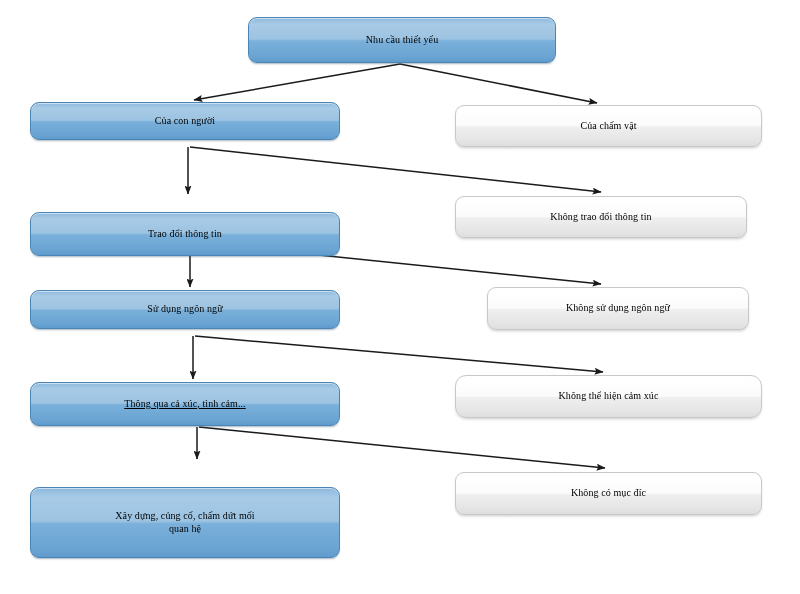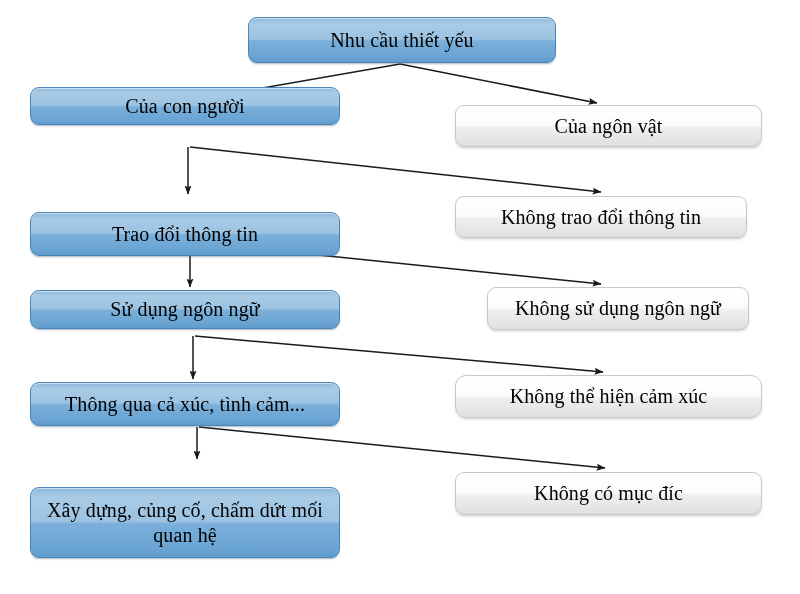--- a/index.html
+++ b/index.html
@@ -28,21 +28,21 @@
     pointer-events: none;
   }
   .node {
     position: absolute;
     box-sizing: border-box;
     display: flex;
     align-items: center;
     justify-content: center;
     text-align: center;
     border-radius: 9px;
-    font-size: 20px;
+    font-size: 10px;
     line-height: 1.25;
     color: #000000;
     letter-spacing: 0.1px;
     padding: 18px 10px;
   }
   .node.blue {
     background: linear-gradient(to bottom,
         #8cb8dd 0%,
         #a8cbe6 14%,
         #9cc3e2 48%,
@@ -92,38 +92,38 @@
         <line x1="195" y1="336" x2="603" y2="372" marker-end="url(#arrowhead)"></line>
         <line x1="197" y1="427" x2="197" y2="459" marker-end="url(#arrowhead)"></line>
         <line x1="199" y1="427" x2="605" y2="468" marker-end="url(#arrowhead)"></line>
       </g>
   </svg>
 
   <div id="nodes-layer">
       <div class="node blue" style="left: 248px; top: 17px; width: 308px; height: 46px;">
         <span class="node-label">Nhu cầu thiết yếu</span>
       </div>
-      <div class="node blue" style="left: 30px; top: 87px; width: 310px; height: 33px; align-items: center;">
+      <div class="node blue" style="left: 30px; top: 102px; width: 310px; height: 33px; align-items: center;">
         <span class="node-label">Của con người</span>
       </div>
       <div class="node blue" style="left: 30px; top: 212px; width: 310px; height: 44px;">
         <span class="node-label">Trao đổi thông tin</span>
       </div>
       <div class="node blue" style="left: 30px; top: 290px; width: 310px; height: 39px;">
         <span class="node-label">Sử dụng ngôn ngữ</span>
       </div>
-      <div class="node blue" style="left: 30px; top: 382px; width: 310px; height: 44px;">
+      <div class="node blue" style="left: 30px; top: 382px; width: 310px; height: 44px; text-decoration: underline;">
         <span class="node-label">Thông qua cả xúc, tình cảm...</span>
       </div>
       <div class="node blue" style="left: 30px; top: 462px; width: 310px; height: 71px; margin-top: 25px;">
         <span class="node-label">Xây dựng, củng cố, chấm dứt mối
 quan hệ</span>
       </div>
       <div class="node gray" style="left: 455px; top: 105px; width: 307px; height: 42px;">
-        <span class="node-label">Của ngôn vật</span>
+        <span class="node-label">Của chấm vật</span>
       </div>
       <div class="node gray" style="left: 455px; top: 196px; width: 292px; height: 42px;">
         <span class="node-label">Không trao đổi thông tin</span>
       </div>
       <div class="node gray" style="left: 455px; top: 287px; width: 262px; height: 43px; margin-left: 32px;">
         <span class="node-label">Không sử dụng ngôn ngữ</span>
       </div>
       <div class="node gray" style="left: 455px; top: 375px; width: 307px; height: 43px; border-radius: 11px;">
         <span class="node-label">Không thể hiện cảm xúc</span>
       </div>

